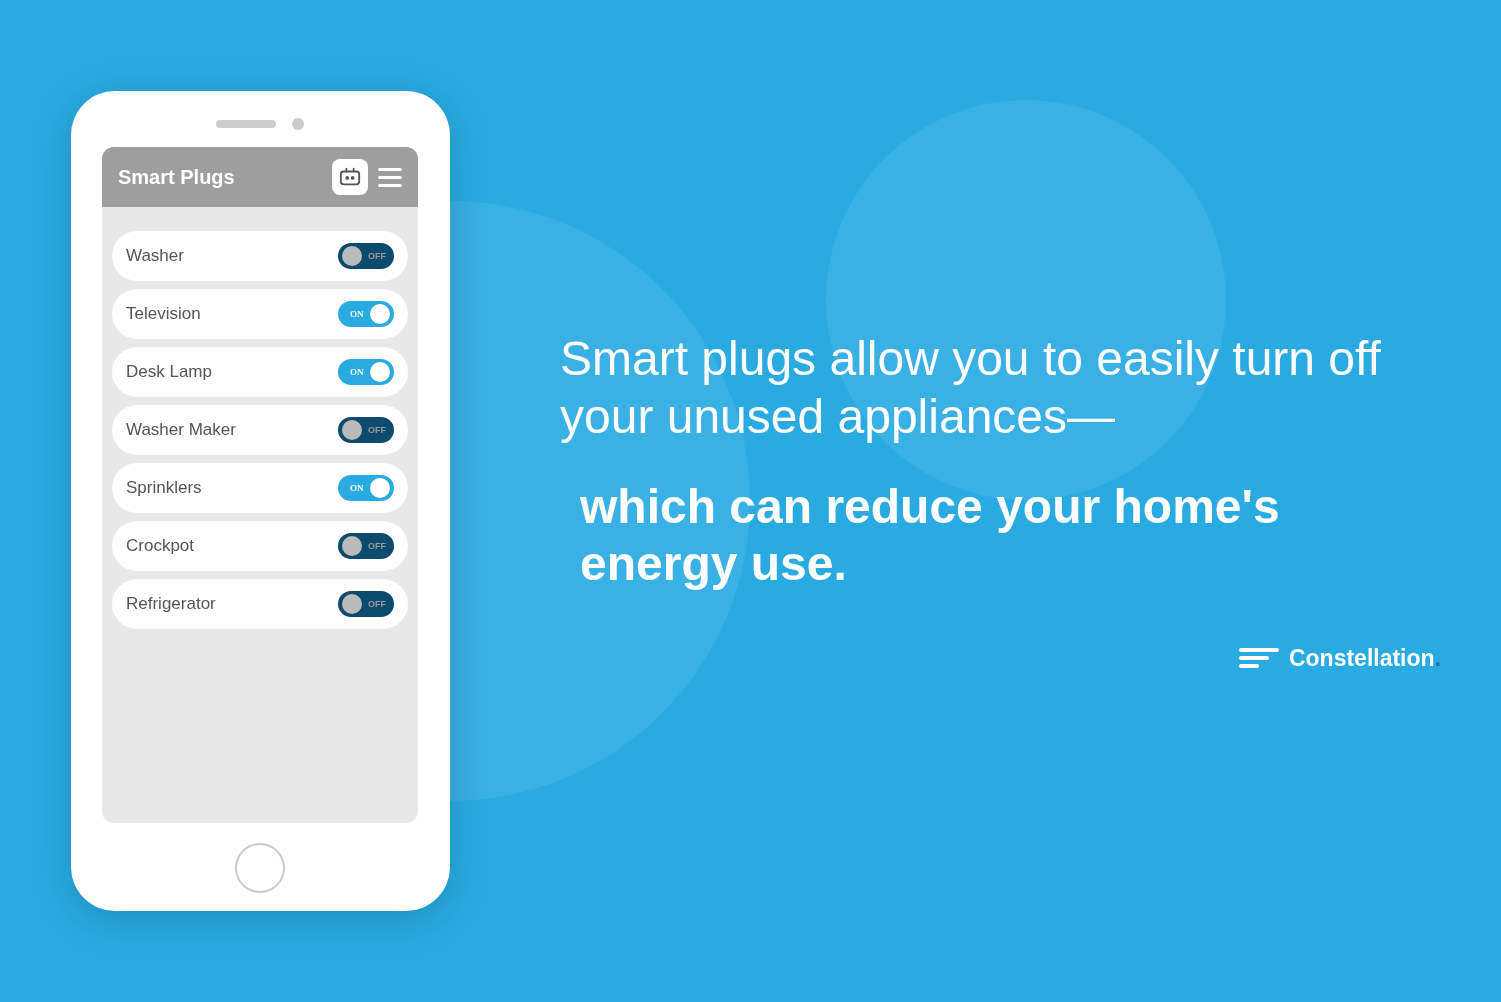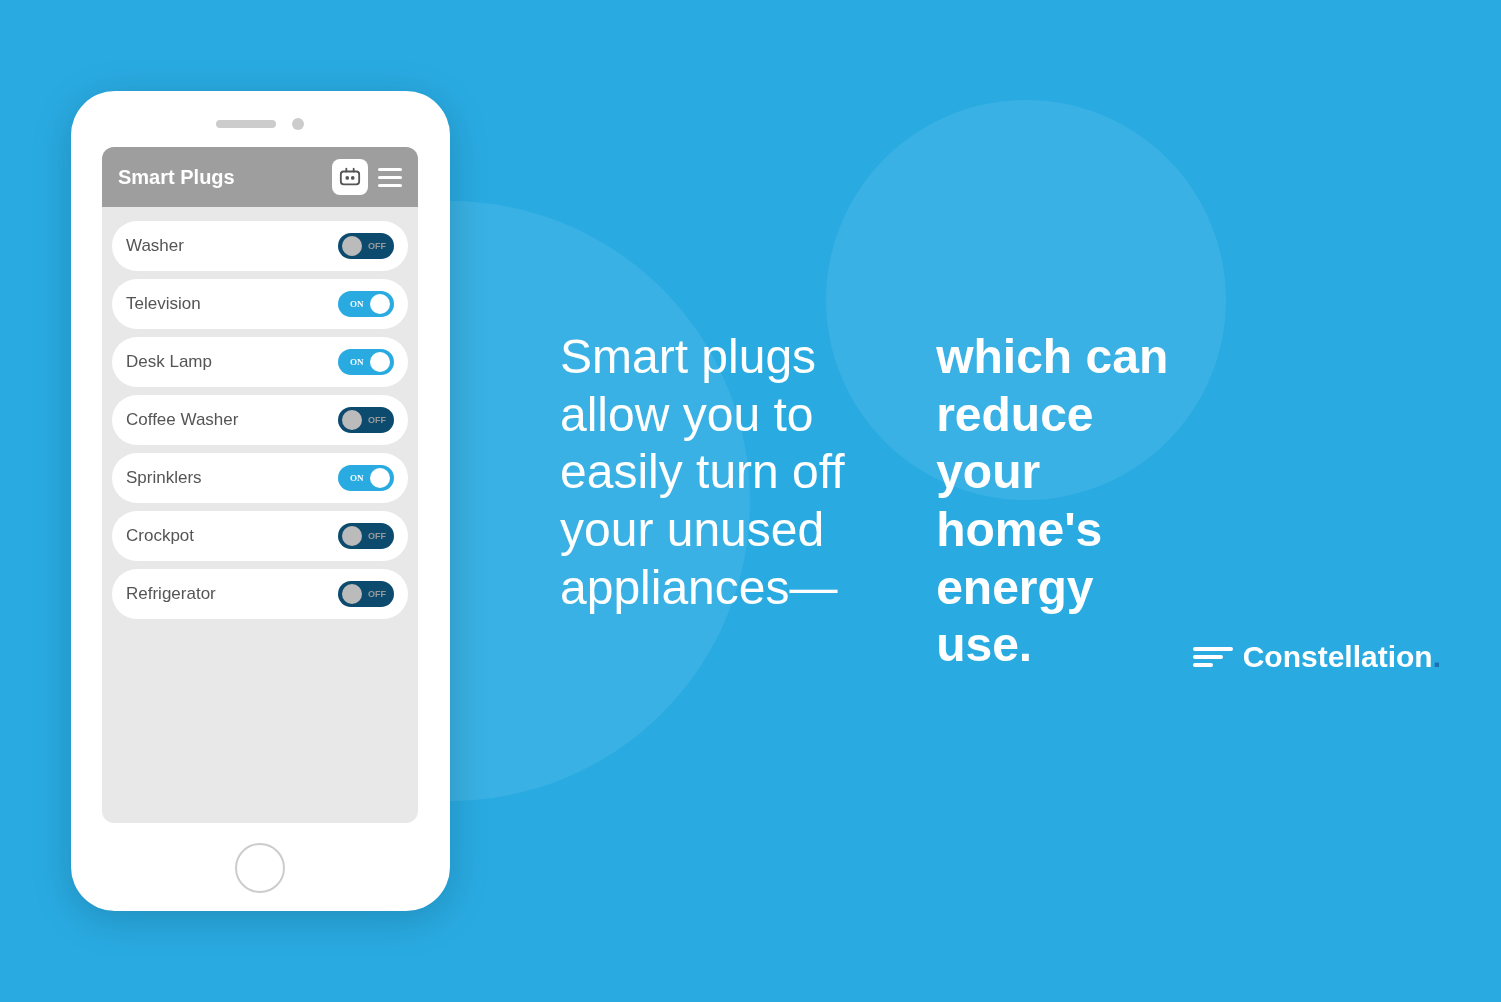--- a/index.html
+++ b/index.html
@@ -129,21 +129,21 @@
     .hamburger-icon span {
       display: block;
       width: 24px;
       height: 3px;
       background: white;
       border-radius: 2px;
     }
 
     
     .device-list {
-      padding: 14px 10px;
+      padding: 24px 10px;
       display: flex;
       flex-direction: column;
       gap: 8px;
       text-align: center;
     }
 
     .device-row {
       background: white;
       border-radius: 25px;
       display: flex;
@@ -223,23 +223,23 @@
       border: 2px solid #ccc;
       margin-bottom: 18px;
       flex-shrink: 0;
     }
 
     
     .right-panel {
       flex: 1;
       padding: 60px 60px 60px 40px;
       display: flex;
-      flex-direction: row;
+      flex-direction: column;
       justify-content: center;
-      gap: 18px;
+      gap: 32px;
     }
 
     .main-text {
       font-size: 48px;
       color: white;
       font-weight: 400;
       line-height: 1.2;
     }
 
     .bold-text {
@@ -270,21 +270,21 @@
       background: white;
       border-radius: 2px;
     }
 
     .logo-line-1 { width: 40px; }
     .logo-line-2 { width: 30px; }
     .logo-line-3 { width: 20px; }
 
     .constellation-name {
       color: white;
-      font-size: 30px;
+      font-size: 23px;
       font-weight: 700;
     }
 
     .constellation-dot {
       color: #1a6fb0;
       font-weight: 900;
     }
   </style>
 </head>
 <body>
@@ -339,21 +339,21 @@
 
         <div class="device-row">
           <span class="device-name">Desk Lamp</span>
           <div class="toggle-on">
             <span class="toggle-label">ON</span>
             <div class="toggle-knob"></div>
           </div>
         </div>
 
         <div class="device-row">
-          <span class="device-name">Coffee Washer</span>
+          <span class="device-name">Washer Maker</span>
           <div class="toggle-off">
             <div class="toggle-knob"></div>
             <span class="toggle-label">OFF</span>
           </div>
         </div>
 
         <div class="device-row">
           <span class="device-name">Sprinklers</span>
           <div class="toggle-on">
             <span class="toggle-label">ON</span>

